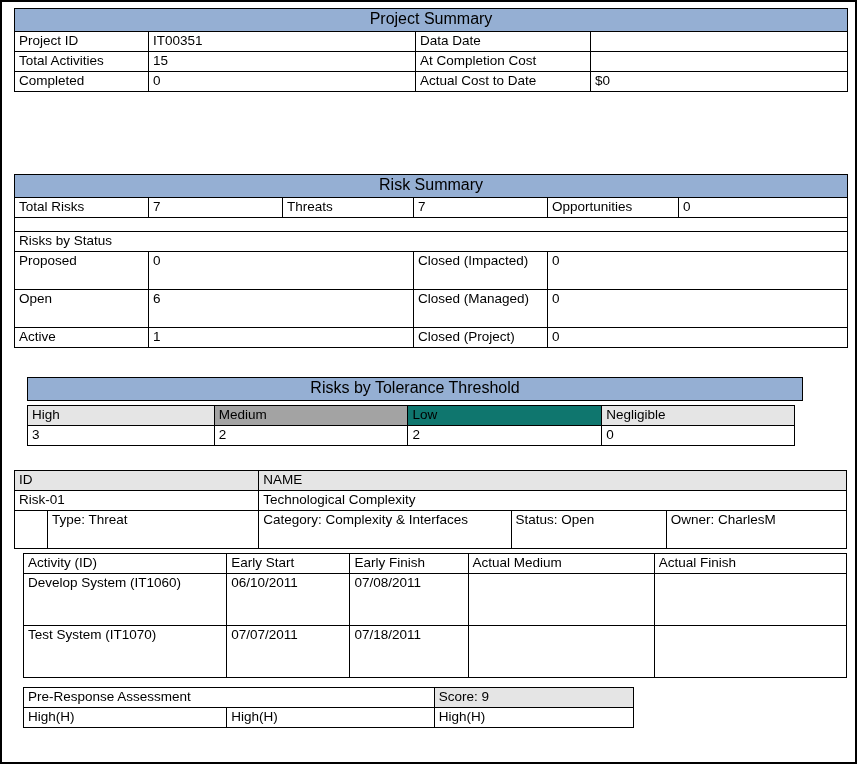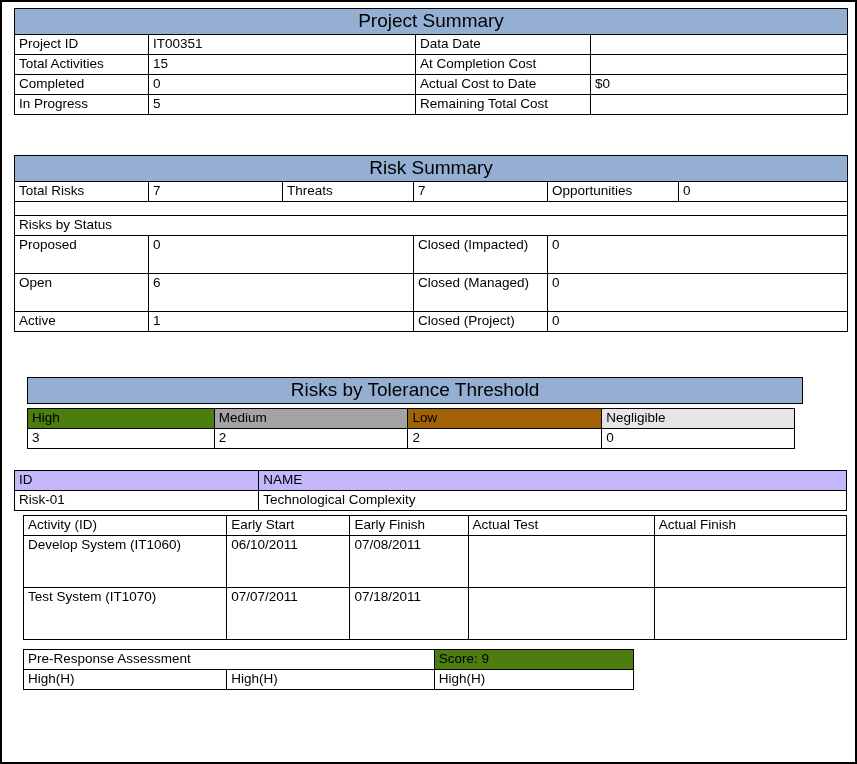--- a/index.html
+++ b/index.html
@@ -34,37 +34,37 @@
     padding: 1px 4px 2px 4px;
     vertical-align: top;
     overflow: hidden;
     white-space: normal;
     word-wrap: break-word;
   }
   td.nb { border: none; }
   td.hdr {
     background: #95AFD3;
     text-align: center;
-    font-size: 19px;
+    font-size: 16px;
     padding: 2px 4px 3px 4px;
     height: 17px;
   }
   td.bluerow {
-    background: #c4b5fd;
-  }
-  td.red    { background: #4d7c0f; }
+    background: #e5e5e5;
+  }
+  td.red    { background: #e5e5e5; }
   td.yellow { background: #a3a3a3; }
-  td.green  { background: #a16207; margin-left: 44px; }
+  td.green  { background: #0f766e; margin-left: 44px; }
   td.white  { background: #e5e5e5; }
 
   
   .sect { position: absolute; }
 
   #sect-project   { left: 12px; top: 6px;   width: 833px; }
-  #sect-risksum   { left: 12px; top: 153px; width: 833px; }
+  #sect-risksum   { left: 12px; top: 172px; width: 833px; }
   #sect-tolerance { left: 12px; top: 375px; width: 768px; padding-left: 13px; }
   #sect-detail    { left: 12px; top: 468px; width: 833px; }
 
   
   .indent1 { margin-left: 9px; }
 
   .r19 { height: 19px; }
   .r17 { height: 17px; }
   .r14 { height: 14px; }
   .r38 { height: 38px; }
@@ -98,26 +98,20 @@
           <td>15</td>
           <td>At Completion Cost</td>
           <td></td>
         </tr>
         <tr class="r19">
           <td>Completed</td>
           <td>0</td>
           <td>Actual Cost to Date</td>
           <td>$0</td>
         </tr>
-        <tr class="r19">
-          <td>In Progress</td>
-          <td>5</td>
-          <td>Remaining Total Cost</td>
-          <td></td>
-        </tr>
       </tbody>
     </table>
   </div>
 
   <div class="sect" id="sect-risksum">
     <table class="rpt" style="width:833px">
       <colgroup>
         <col style="width:134px">
           <col style="width:134px">
         <col style="width:131px">
@@ -209,37 +203,44 @@
       </colgroup>
       <tbody>
         <tr class="r19">
           <td class="bluerow" colspan="2">ID</td>
           <td class="bluerow" colspan="3">NAME</td>
         </tr>
         <tr class="r19">
           <td colspan="2">Risk-01</td>
           <td colspan="3">Technological Complexity</td>
         </tr>
+        <tr class="r38">
+          <td class="nb"></td>
+          <td>Type: Threat</td>
+          <td>Category: Complexity &amp; Interfaces</td>
+          <td>Status: Open</td>
+          <td>Owner: CharlesM</td>
+        </tr>
       </tbody>
     </table>
 
     <table class="rpt indent1" style="width:824px; margin-top:4px">
       <colgroup>
         <col style="width:203px">
           <col style="width:123px">
         <col style="width:118px">
           <col style="width:186px">
           <col style="width:192px">
       </colgroup>
       <tbody>
         <tr class="r19">
           <td>Activity (ID)</td>
           <td>Early Start</td>
           <td>Early Finish</td>
-          <td>Actual Test</td>
+          <td>Actual Medium</td>
           <td>Actual Finish</td>
         </tr>
         <tr class="r52">
           <td>Develop System (IT1060)</td>
           <td>06/10/2011</td>
           <td>07/08/2011</td>
           <td></td>
           <td></td>
         </tr>
         <tr class="r52">

